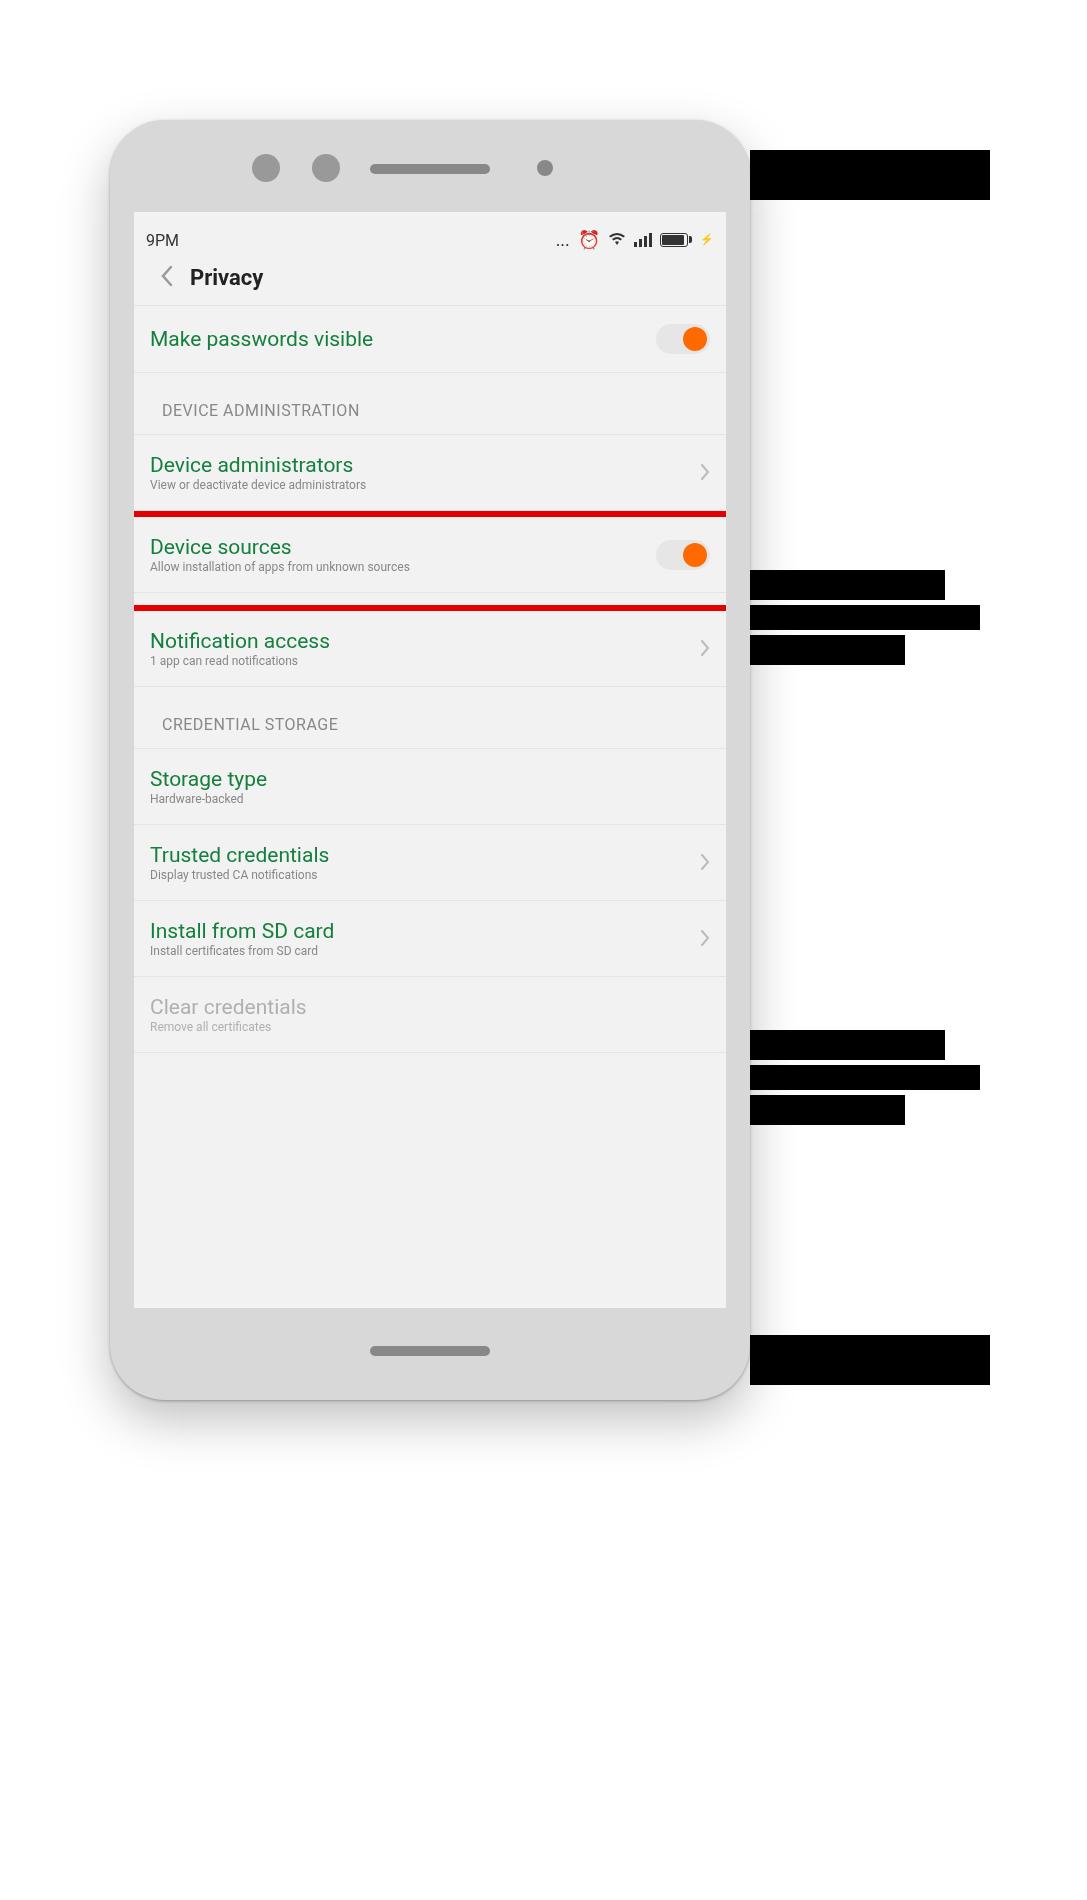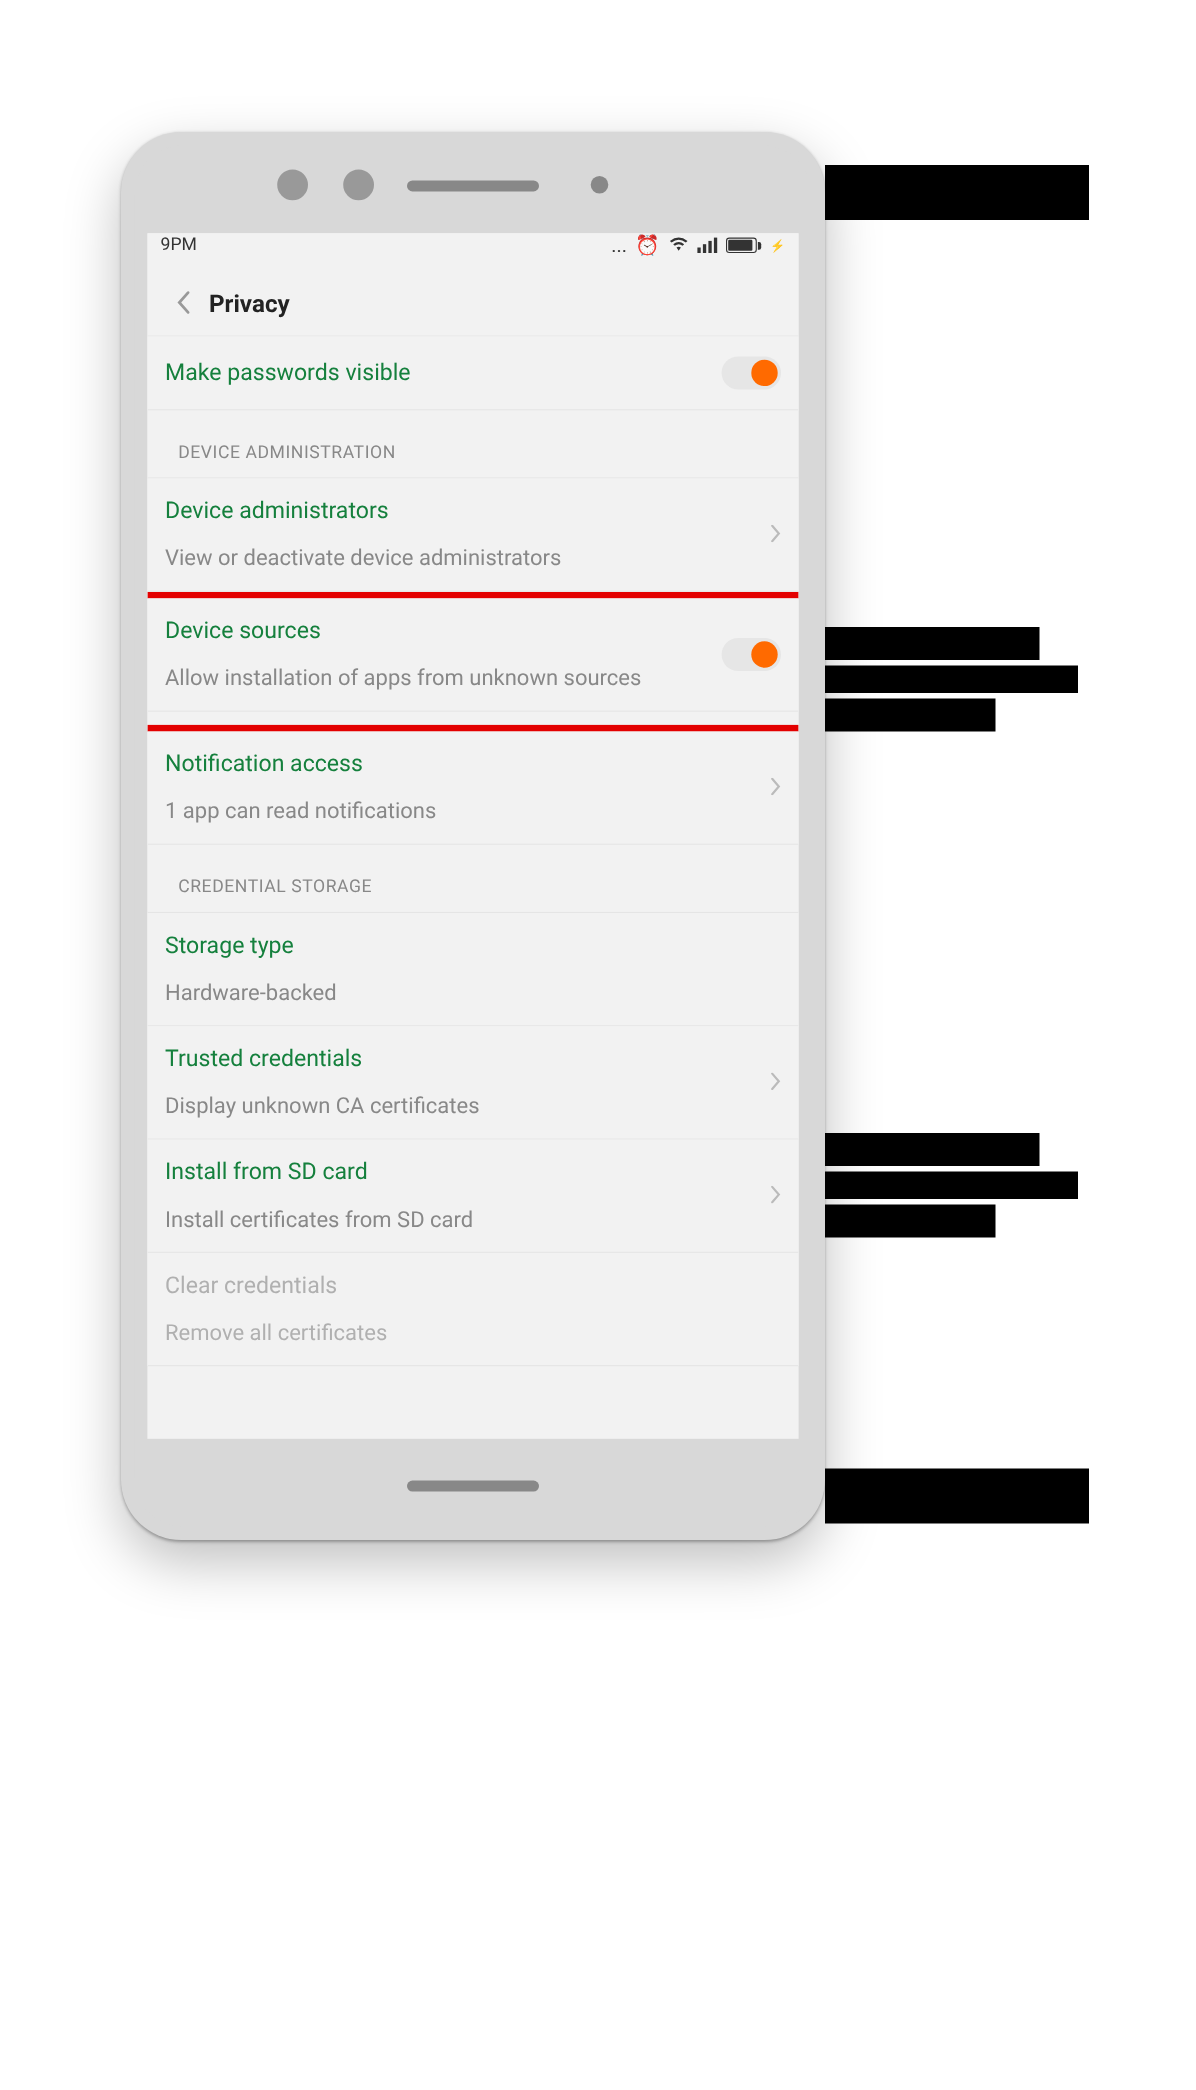--- a/index.html
+++ b/index.html
@@ -81,21 +81,21 @@
       left: 50%;
       transform: translateX(-50%);
       width: 120px;
       height: 10px;
       background: #888;
       border-radius: 6px;
     }
     .status-bar {
       height: 38px;
       display: flex;
-      align-items: flex-start;
+      align-items: flex-end;
       justify-content: space-between;
       padding: 0 12px;
       font-size: 16px;
       color: #333;
       background: #f2f2f2;
     }
     .status-icons {
       display: flex;
       align-items: center;
       gap: 8px;
@@ -139,23 +139,23 @@
       background: #f2f2f2;
       position: relative;
     }
     .item-body { flex: 1; }
     .item-title {
       font-size: 21px;
       color: #15803d;
       font-weight: 400;
     }
     .item-sub {
-      font-size: 20px;
+      font-size: 12px;
       color: #888;
-      margin-top: 18px;
+      margin-top: 1px;
     }
     .item.disabled .item-title,
     .item.disabled .item-sub { color: #b0b0b0; }
     .chevron {
       font-size: 22px;
       color: #bbb;
       padding-left: 10px;
     }
     .toggle {
       width: 54px;
@@ -324,21 +324,21 @@
         <div class="item">
           <div class="item-body">
             <div class="item-title">Storage type</div>
             <div class="item-sub">Hardware-backed</div>
           </div>
         </div>
 
         <div class="item">
           <div class="item-body">
             <div class="item-title">Trusted credentials</div>
-            <div class="item-sub">Display unknown CA certificates</div>
+            <div class="item-sub">Display trusted CA notifications</div>
           </div>
           <span class="chevron">
             <svg width="10" height="16" viewBox="0 0 10 16">
                 <path d="M2 1 L8 8 L2 15" stroke="#bbb" stroke-width="2" fill="none" stroke-linecap="round"></path>
               </svg>
           </span>
         </div>
 
         <div class="item">
           <div class="item-body">

